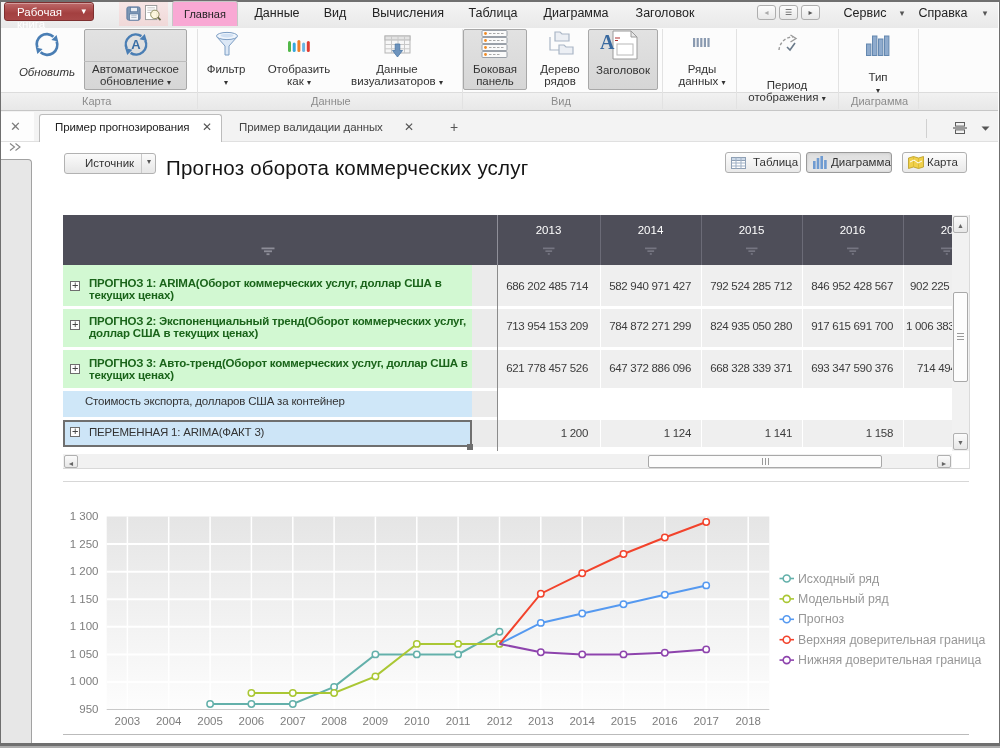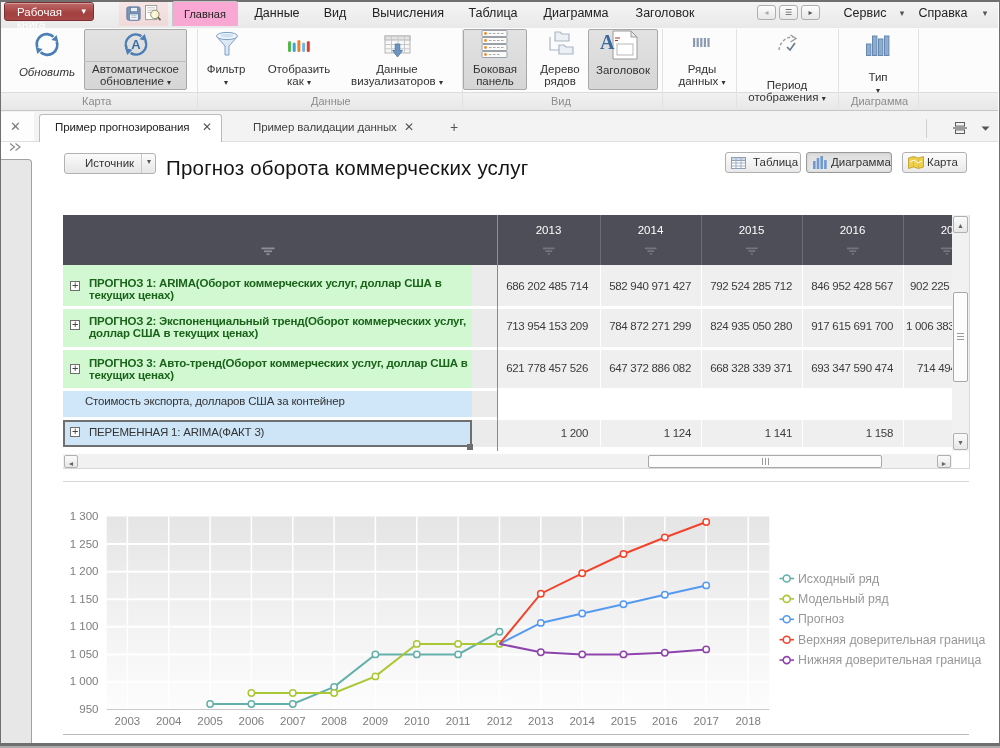--- a/index.html
+++ b/index.html
@@ -120,21 +120,21 @@
 <div class="rtext" style="left:669px;top:63px;width:66px;">Ряды<br>данных <span style="font-size:8px;">▾</span></div>
 <div class="rtext" style="left:740px;top:63px;width:94px;margin-top:16px;">Период<br>отображения <span style="font-size:8px;">▾</span></div>
 <div class="rtext" style="left:858px;top:71px;width:40px;">Тип<br><span style="font-size:8px;">▾</span></div>
 
 <div id="tabbar"></div>
 <div style="position:absolute;left:1px;top:112px;width:33px;height:29px;background:#fdfdfd;"></div>
 <div style="position:absolute;left:10px;top:119px;width:14px;height:14px;font-size:13px;color:#7a7a7a;">✕</div>
 <div id="doctab1"></div>
 <div style="position:absolute;left:55px;top:121px;font-size:11.5px;letter-spacing:-0.1px;color:#222;">Пример прогнозирования</div>
 <div style="position:absolute;left:202px;top:120px;font-size:12px;color:#555;">✕</div>
-<div style="position:absolute;left:253px;top:121px;font-size:11.5px;letter-spacing:-0.1px;color:#444;">Пример валидации данных</div>
+<div style="position:absolute;left:239px;top:121px;font-size:11.5px;letter-spacing:-0.1px;color:#444;">Пример валидации данных</div>
 <div style="position:absolute;left:404px;top:120px;font-size:12px;color:#555;">✕</div>
 <div style="position:absolute;left:450px;top:119px;font-size:14px;color:#555;">+</div>
 <div style="position:absolute;left:926px;top:119px;width:1px;height:19px;background:#d0d0d0;"></div>
 <svg style="position:absolute;left:981px;top:126px;" width="9" height="5" viewBox="0 0 9 5">
     <path d="M0.5 0.5 L8.5 0.5 L4.5 4.8 Z" fill="#555"></path>
   </svg>
 
 <div id="sidebar"></div>
 <svg style="position:absolute;left:9px;top:143px;" width="13" height="8" viewBox="0 0 13 8">
     <g fill="none" stroke="#858585" stroke-width="1.1">
@@ -254,23 +254,23 @@
     </div>
   <div class="nrow" style="top:105px;">
       <span>713 954 153 209</span>
       <span>784 872 271 299</span>
       <span>824 935 050 280</span>
       <span>917 615 691 700</span>
       <span style="left:409px;">1 006 383 112 576</span>
     </div>
   <div class="nrow" style="top:147px;">
       <span>621 778 457 526</span>
-      <span>647 372 886 082</span>
+      <span>647 372 886 096</span>
       <span>668 328 339 371</span>
-      <span>693 347 590 474</span>
+      <span>693 347 590 376</span>
       <span style="left:420px;">714 494 330 522</span>
     </div>
   <div class="nrow" style="top:212px;">
       <span>1 200</span>
       <span>1 124</span>
       <span>1 141</span>
       <span>1 158</span>
     </div>
 </div>
 <div style="position:absolute;left:497px;top:265px;width:1px;height:186px;background:#8b8b8b;"></div>

